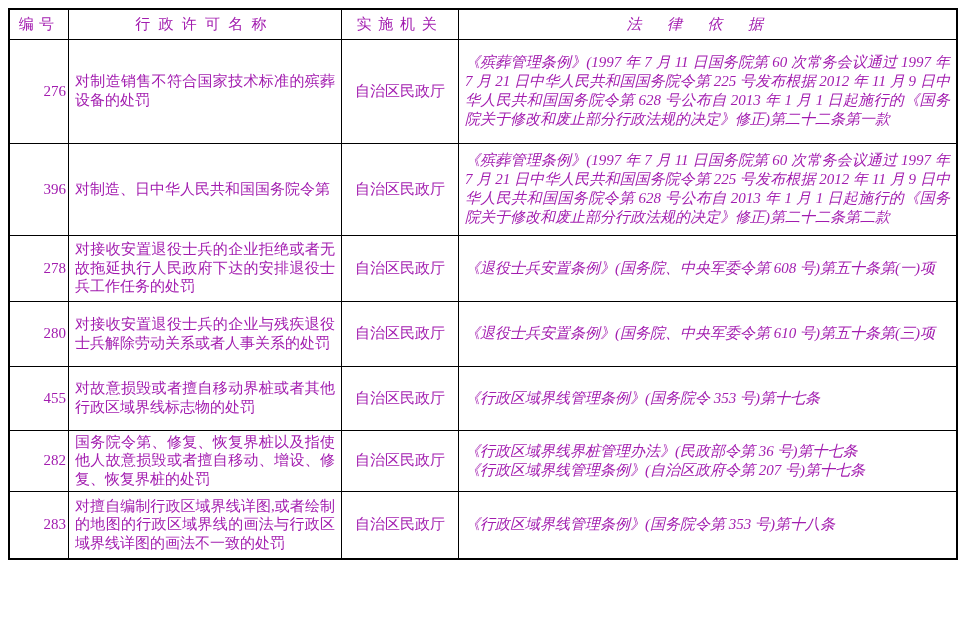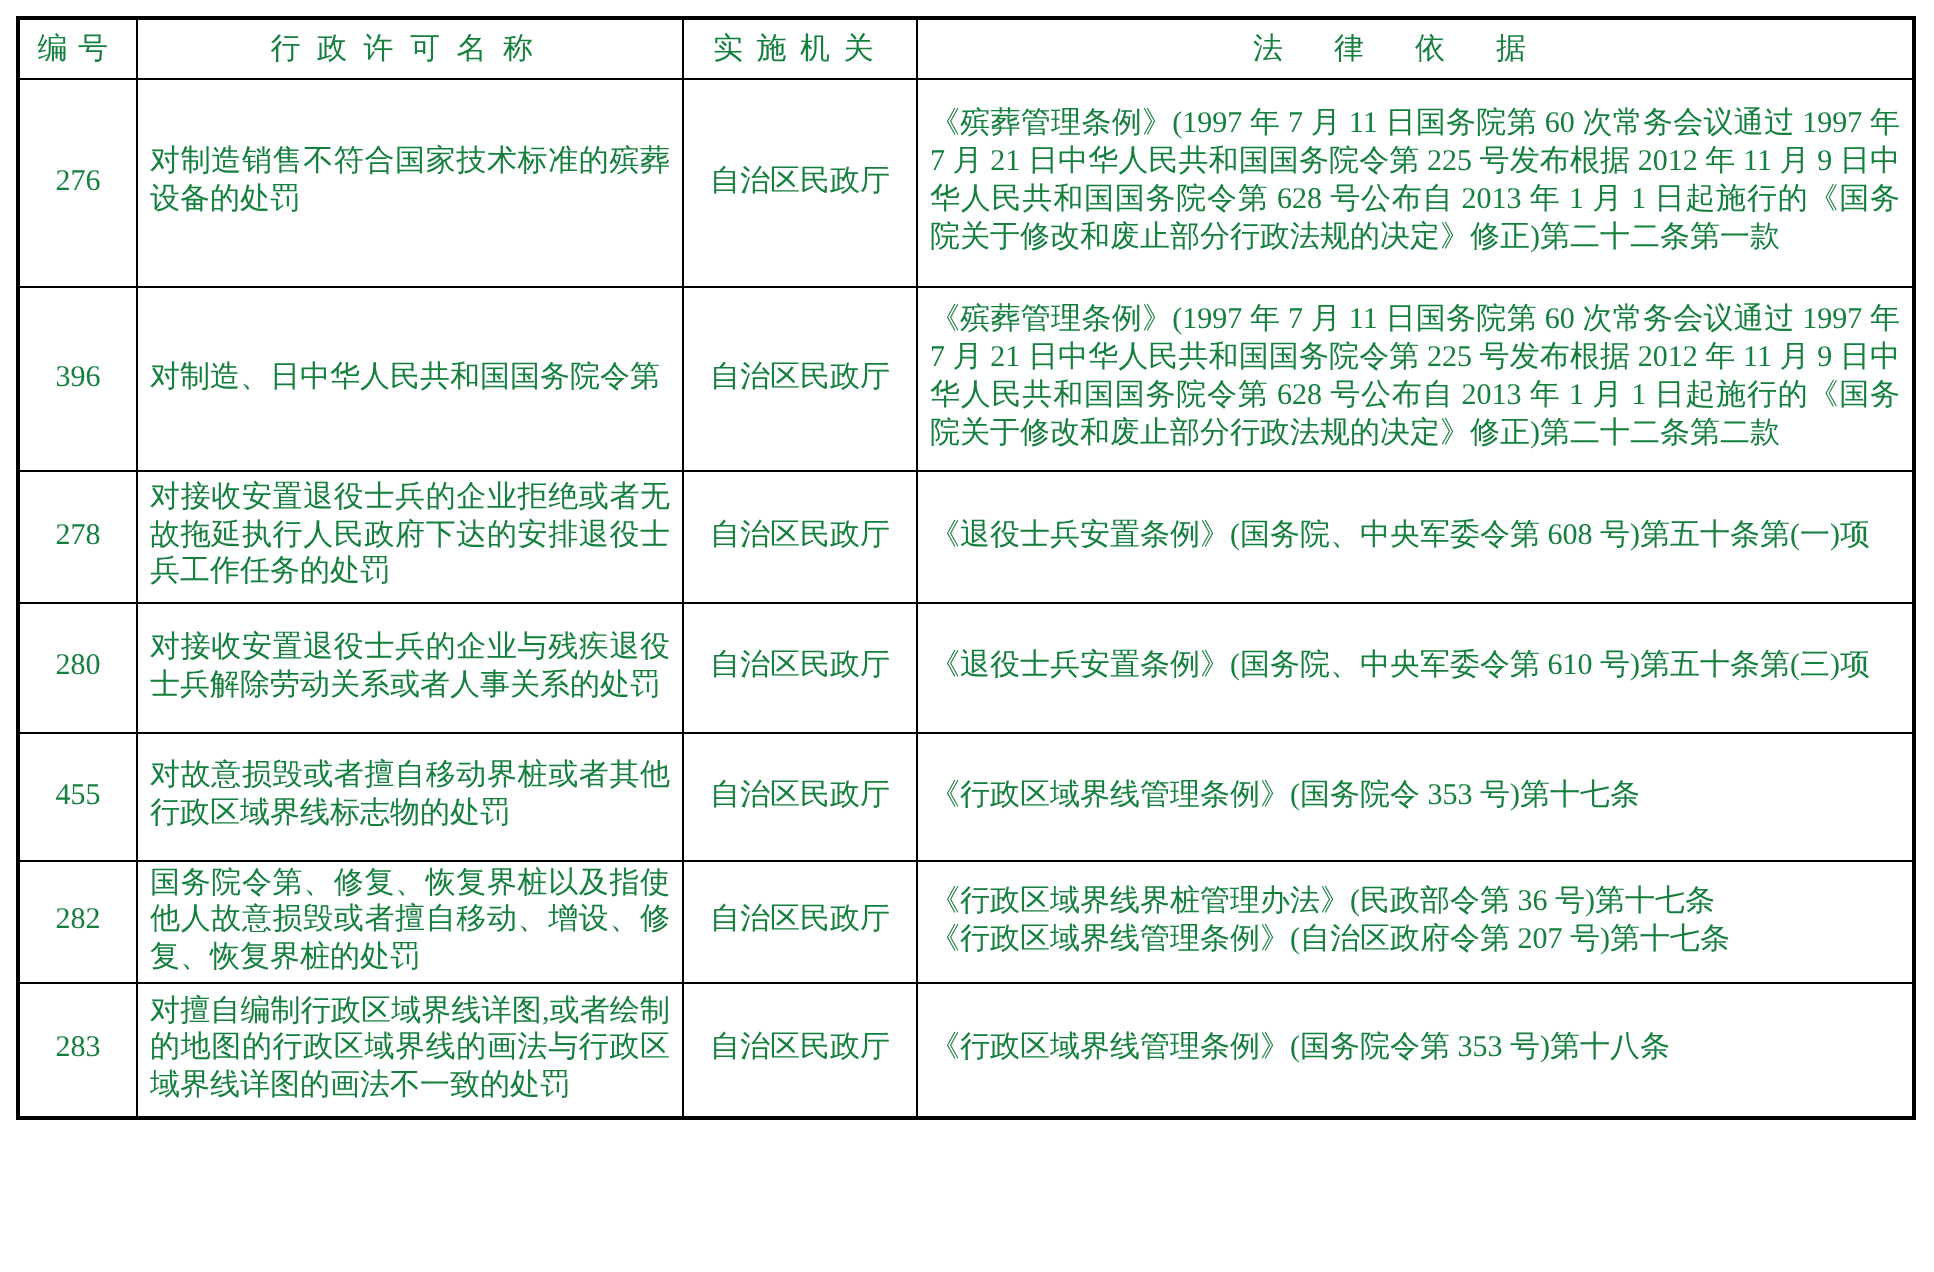--- a/index.html
+++ b/index.html
@@ -6,21 +6,21 @@
     margin: 0;
     padding: 0;
     background: #ffffff;
     width: 967px;
     height: 636px;
     overflow: hidden;
   }
   .page {
     padding: 8px 8px 0 8px;
     font-family: "Liberation Serif", "DejaVu Serif", serif;
-    color: #15803d;
+    color: #a21caf;
   }
   table.permit-table {
     border-collapse: collapse;
     table-layout: fixed;
     width: 950px;
     border: 2px solid #000000;
     background: #ffffff;
   }
   th, td {
     border: 1px solid #000000;
@@ -33,27 +33,27 @@
   thead tr { height: 30px; }
   th {
     font-family: "DejaVu Sans", "Liberation Sans", sans-serif;
     font-weight: normal;
     text-align: center;
     padding: 0;
   }
   .c-id     { width: 58px; }
   .c-name   { width: 272px; }
   .c-agency { width: 116px; }
-  .c-legal  { width: auto; }
+  .c-legal  { width: auto; font-style: italic; }
   th.c-id     { letter-spacing: 0.35em; }
   th.c-name   { letter-spacing: 0.55em; text-align: center; }
   th.c-agency { letter-spacing: 0.45em; }
   th.c-legal  { letter-spacing: 1.7em; }
   td.c-id {
-    text-align: center;
+    text-align: right;
     padding: 2px 2px;
   }
   td.c-name {
     text-align: justify;
   }
   td.c-agency {
     text-align: center;
     padding: 2px 2px;
   }
   td.c-legal {

